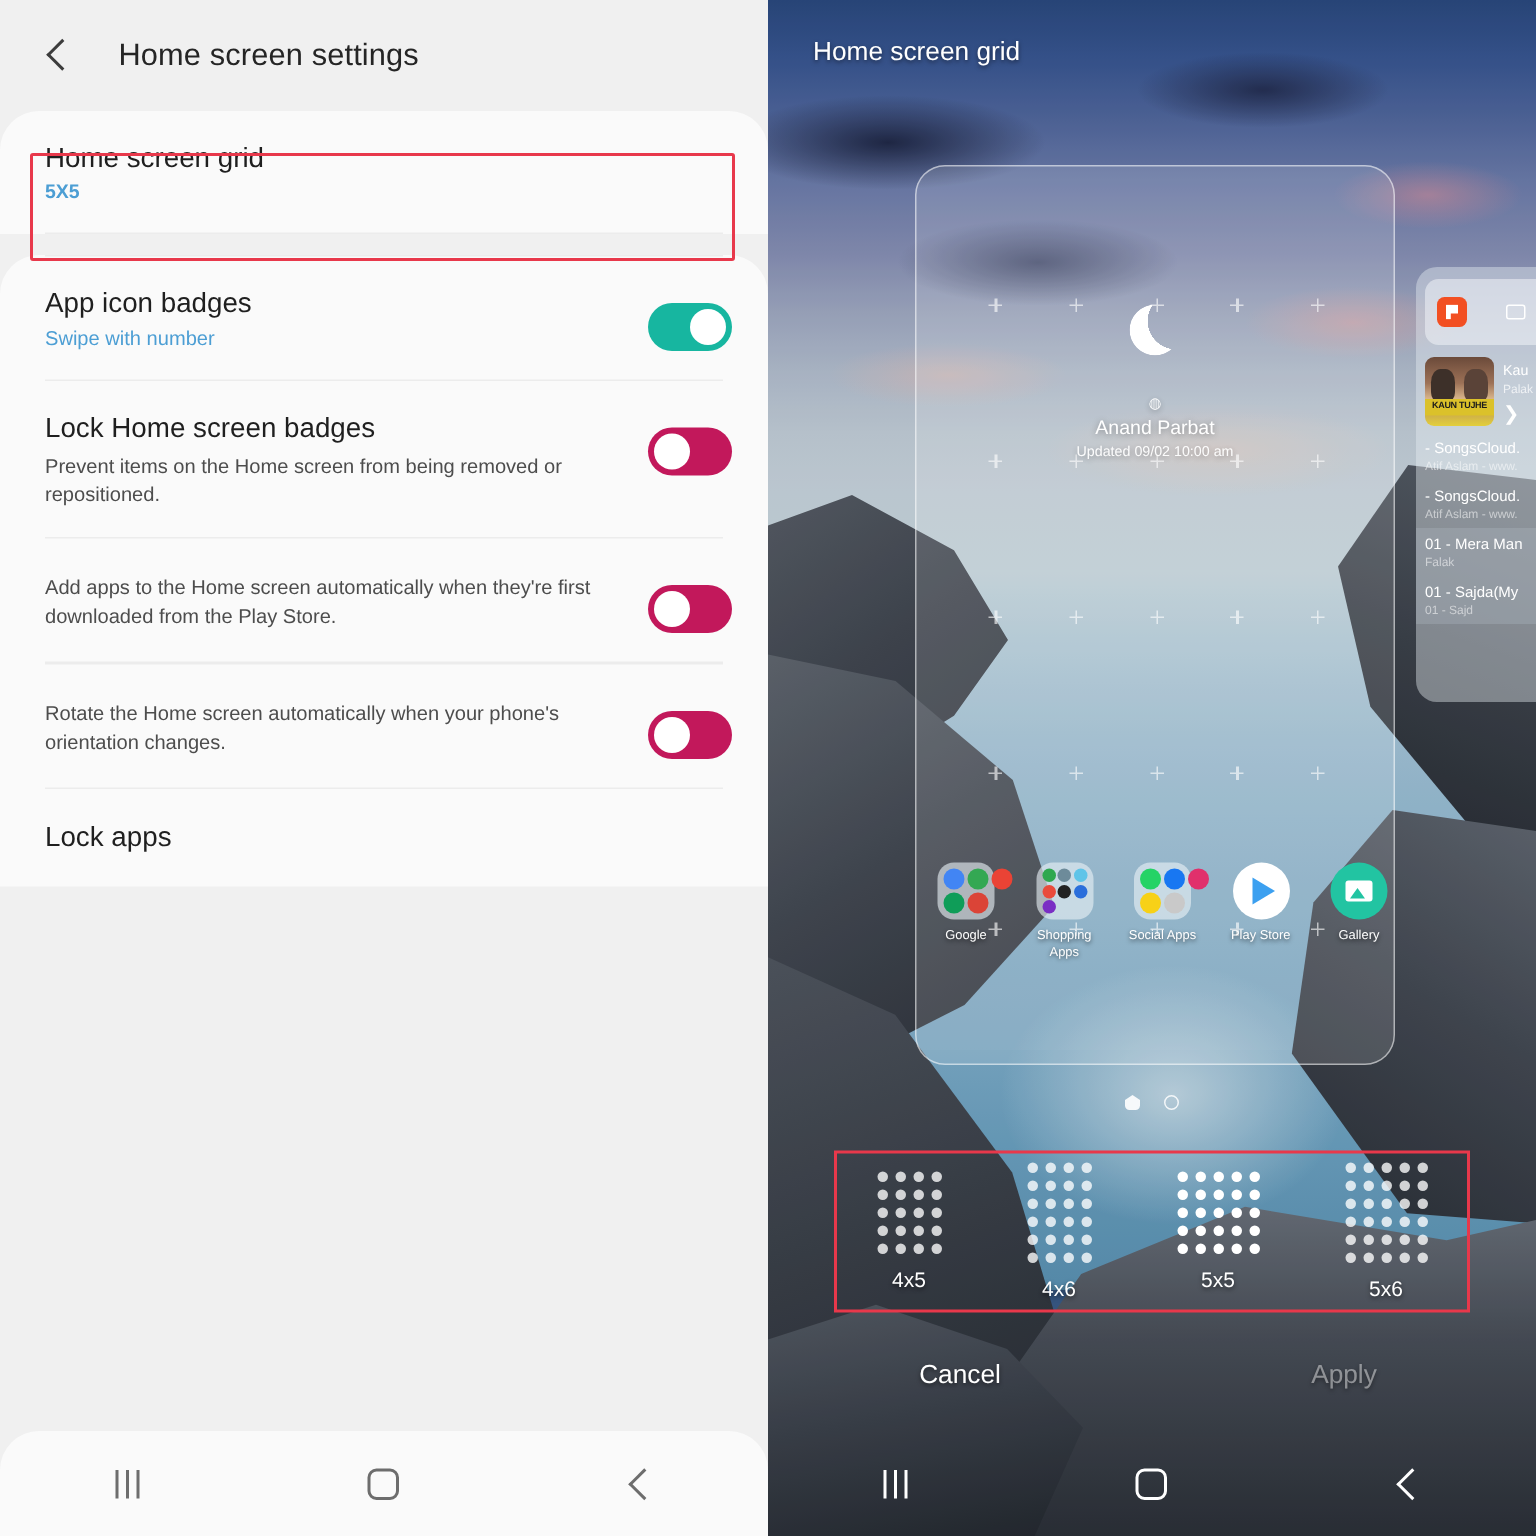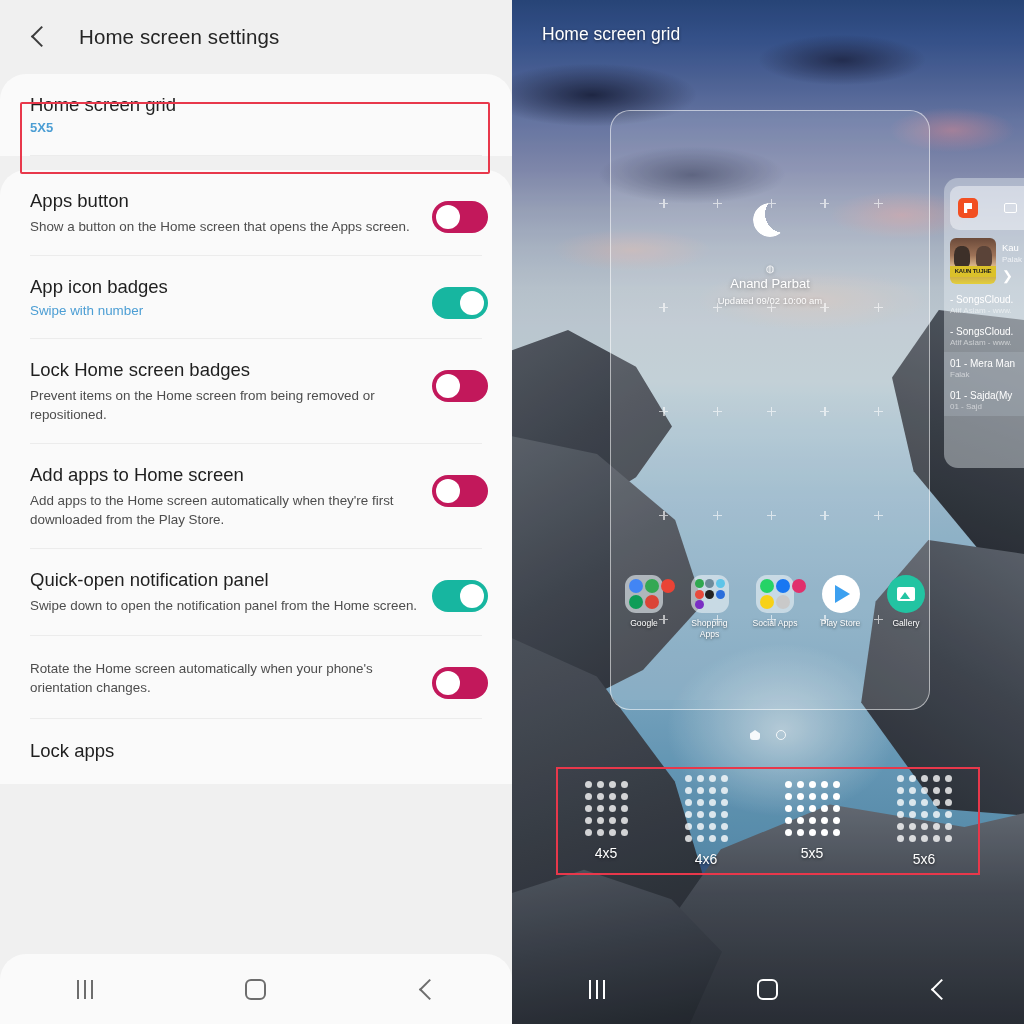--- a/index.html
+++ b/index.html
@@ -386,29 +386,20 @@
         <div class="title">Home screen grid</div>
         <div class="sub">5X5</div>
       </div>
       <div class="divider"></div>
     </div>
 
     <div class="card-gap"></div>
 
     <div class="card top-only">
 
-      <div class="toggle-row">
-        <div class="texts">
-          <div class="title">Apps button</div>
-          <div class="desc">Show a button on the Home screen that opens the Apps screen.</div>
-        </div>
-        <div class="switch off">
-            <span class="knob"></span>
-          </div>
-      </div>
       <div class="divider"></div>
 
       <div class="toggle-row">
         <div class="texts">
           <div class="title">App icon badges</div>
           <div class="sub-accent">Swipe with number</div>
         </div>
         <div class="switch on">
             <span class="knob"></span>
           </div>
@@ -421,38 +412,28 @@
           <div class="desc">Prevent items on the Home screen from being removed or repositioned.</div>
         </div>
         <div class="switch off">
             <span class="knob"></span>
           </div>
       </div>
       <div class="divider"></div>
 
       <div class="toggle-row">
         <div class="texts">
-          <div class="title">Add apps to Home screen</div>
           <div class="desc">Add apps to the Home screen automatically when they're first downloaded from the Play Store.</div>
         </div>
         <div class="switch off">
             <span class="knob"></span>
           </div>
       </div>
       <div class="divider"></div>
 
-      <div class="toggle-row">
-        <div class="texts">
-          <div class="title">Quick-open notification panel</div>
-          <div class="desc">Swipe down to open the notification panel from the Home screen.</div>
-        </div>
-        <div class="switch on">
-            <span class="knob"></span>
-          </div>
-      </div>
       <div class="divider"></div>
 
       <div class="toggle-row">
         <div class="texts">
           <div class="desc">Rotate the Home screen automatically when your phone's orientation changes.</div>
         </div>
         <div class="switch off">
             <span class="knob"></span>
           </div>
       </div>
@@ -750,20 +731,24 @@
           <i></i>
           <i></i>
           <i></i>
           <i></i>
         </div>
         <div class="glabel">5x6</div>
       </div>
     </div>
   <div class="chooser-annot"></div>
 
+  <div class="actions">
+    <div class="act cancel">Cancel</div>
+    <div class="act apply">Apply</div>
+  </div>
 
   <div class="nav-right">
     <div class="nav-btn">
       <span class="nav-recents">
           <i></i>
           <i></i>
           <i></i>
         </span>
     </div>
     <div class="nav-btn">

